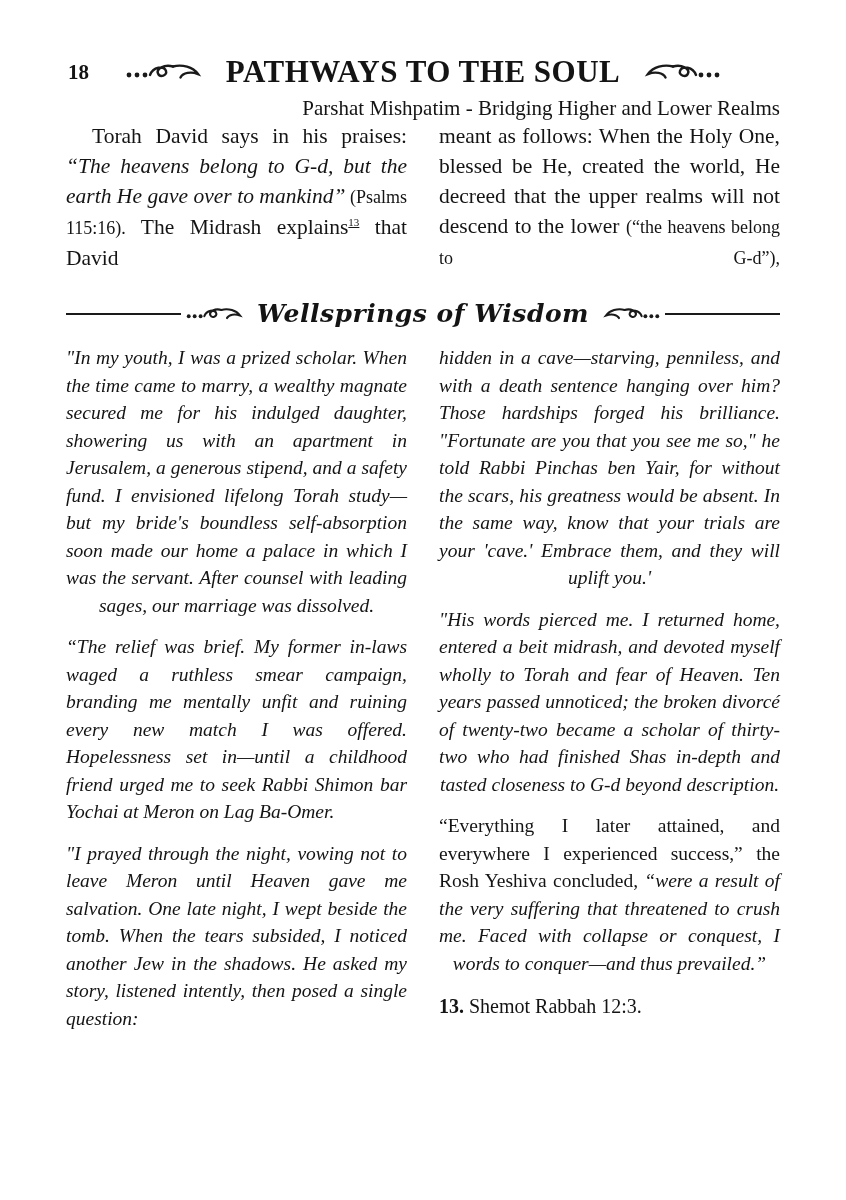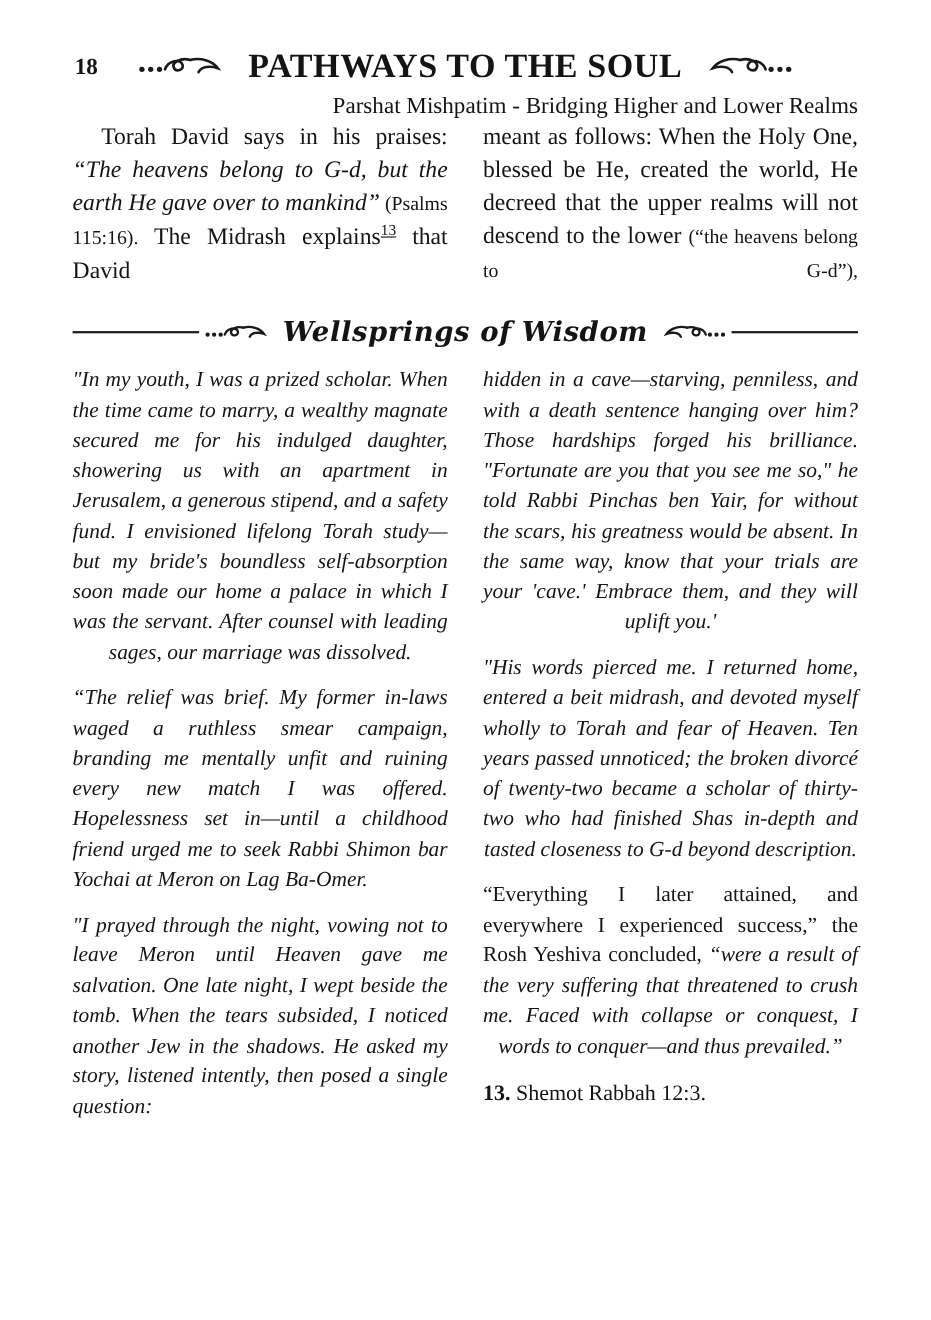--- a/index.html
+++ b/index.html
@@ -1,21 +1,21 @@
 <!DOCTYPE html>
 <html><head>
 <meta charset="utf-8">
 <style>
   html, body { margin: 0; padding: 0; }
   body {
     width: 846px; height: 1200px; overflow: hidden;
     background: #ffffff; color: #141414;
     font-family: "Liberation Serif", serif;
   }
-  .page { padding: 42px 66px 0 66px; position: relative; }
+  .page { padding: 42px 66px 0 66px; position: relative; margin-top: 12px; }
 
   
   .running-header { position: relative; text-align: center; }
   .pageno {
     position: absolute; left: 2px; top: 6px;
     font-size: 21px; font-weight: bold;
   }
   .htitle-row {
     display: inline-flex; align-items: center; gap: 24px; justify-content: center;
   }
@@ -39,21 +39,21 @@
   .cols { display: flex; gap: 32px; }
   .col { flex: 1 1 0; min-width: 0; }
 
   .article p {
     margin: 0; font-size: 21.5px; line-height: 30px;
     text-align: justify; text-align-last: justify;
   }
   .article .first { text-indent: 26px; }
   .it { font-style: italic; }
   .small { font-size: 18px; }
-  sup.fn-ref { font-size: 14px; vertical-align: super; line-height: 0; text-decoration: underline; }
+  sup.fn-ref { font-size: 11px; vertical-align: super; line-height: 0; text-decoration: underline; }
 
   
   .divider {
     margin: 26px 0 16px 0;
     display: flex; align-items: center;
   }
   .divider::before, .divider::after {
     content: ""; flex: 1 1 auto; border-top: 2px solid #1a1a1a;
   }
   .divider-center { display: flex; align-items: center; gap: 12px; padding: 0 4px; }

